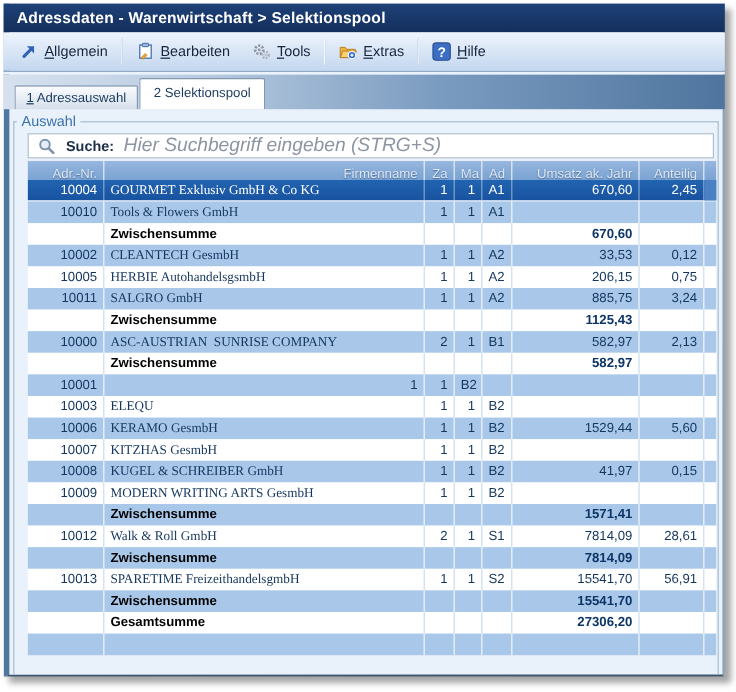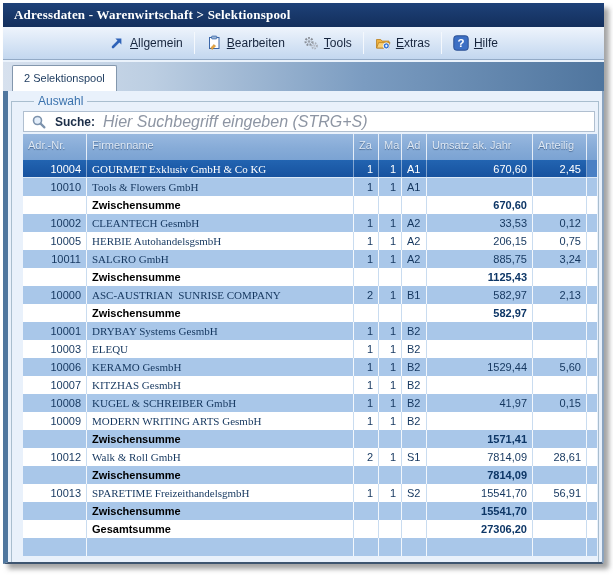--- a/index.html
+++ b/index.html
@@ -10,58 +10,58 @@
     background:#e9f1fb;
     border-left:5px solid #50779f; border-right:2px solid #8aa3bf;
     border-bottom:2px solid #3e5570; border-radius:0 0 3px 0;
     box-shadow:5px 5px 5px rgba(90,90,90,.55);
     display:flex; flex-direction:column;
   }
   
   .titlebar { height:24px; flex:0 0 24px; margin-left:-5px; margin-right:-2px;
     background:linear-gradient(#1e4178,#132f5c);
     color:#fff; font-size:13px; font-weight:bold; line-height:24px; padding-left:11px;
-    letter-spacing:.2px;font-family:Liberation Serif, serif; }
+    letter-spacing:.2px; }
   
   .toolbar { height:33px; flex:0 0 33px; margin-left:-5px; margin-right:-2px;
     background:linear-gradient(#eef4fc,#c3d7ef);
-    border-bottom:1px solid #93aac6; display:flex; align-items:center; padding:0 4px;justify-content:center; }
+    border-bottom:1px solid #93aac6; display:flex; align-items:center; padding:0 4px; }
   .tb-item { display:flex; align-items:center; gap:5px; padding:3px 9px; font-size:12px;
     color:#16243c; cursor:default; border-radius:2px; }
   .tb-sep { width:1px; height:22px; background:#90a7c3; border-right:1px solid #f4f8fd; margin:0 2px; }
   .icon16 { width:16px; height:16px; display:inline-block; }
   
   .tabband { height:31px; flex:0 0 31px; margin-left:-5px; margin-right:-2px;
     background:linear-gradient(90deg,#d7e1ee 0%,#bccee2 25%,#7b9cc1 60%,#4f759e 100%);
     border-top:2px solid #eaf2fb; display:flex; align-items:flex-end; padding-left:9px; }
   .tab { font-size:11px; color:#1c3a5e; padding:0 9px; line-height:20px; height:20px;
     background:linear-gradient(#fbfcfe,#d5dfeb); border:1px solid #8397ad; border-bottom:none;
     border-radius:2px 2px 0 0; margin-right:1px; cursor:default; }
   .tab.active { background:#ffffff; height:26px; line-height:25px; padding:0 11px;
     position:relative; z-index:2; }
   
   .content { flex:1; position:relative; padding:10px 3px 0 3px; }
   .groupbox { position:relative; height:100%; border:1px solid #a9becf; border-bottom:none; }
-  .groupbox-label { position:absolute; top:-8px; left:22px; background:#e9f1fb;
+  .groupbox-label { position:absolute; top:-8px; left:2px; background:#e9f1fb;
     padding:0 4px; font-size:12px; color:#3a72ad; }
   .groupbox-inner { padding:9px 1px 0 11px; height:100%; display:flex; flex-direction:column; }
   
   .searchbar { height:21px; flex:0 0 21px; background:#fff; border:1px solid #b0bfd0;
     display:flex; align-items:center; padding-left:7px; gap:8px; margin-right:2px; }
   .search-label { font-size:12px; font-weight:bold; color:#1c2e48; }
   .search-input { flex:1; border:none; outline:none; background:transparent;
     font-size:16px; font-family:"Liberation Sans",sans-serif; color:#333; height:18px; }
   .search-input::placeholder { font-style:italic; color:#8d95a3; }
   
   .grid { margin-top:2px; flex:1; font-size:11px; color:#14365e; overflow:hidden; }
   .grow { display:grid; grid-template-columns:64px 267px 25px 23px 25px 106px 54px 1fr;
     height:18px; line-height:18px; }
-  .grid-header { height:26px; line-height:22px;
+  .grid-header { height:16px; line-height:22px;
     background:linear-gradient(#98b8df 0%,#86abd7 55%,#7ba3d3 100%);
-    color:#dde7f3; text-shadow:0 1px 1px rgba(40,70,110,.65); }
+    color:#dde7f3; text-shadow:0 1px 1px rgba(40,70,110,.65);text-align:right; }
   .grid-header .cell { border-right:1px solid #e6eef8; }
   .cell { padding:0 5px; overflow:hidden; white-space:nowrap; }
   .cell-name { white-space:pre;font-family:Liberation Serif, serif; }
   .al-r { text-align:right; }
   .row-white { background:#ffffff; }
   .row-white .cell { border-right:1px solid #c9dcf0; }
   .row-blue { background:#a9c7e9; }
   .row-blue .cell { border-right:1px solid #f2f7fc; }
   .row-selected { background:linear-gradient(#2264b1,#17529f); color:#ffffff;
     border-bottom:1px solid #dce9f7; }
@@ -116,20 +116,21 @@
       <div class="tb-item">
         <span class="icon16"><svg viewBox="0 0 16 16" width="16" height="16">
             <rect x="0.8" y="0.8" width="14.4" height="14.4" rx="2.6" fill="#3c6fc4" stroke="#2a4f92"></rect>
             <text x="8" y="12.2" font-size="11.5" font-weight="bold" fill="#fff" text-anchor="middle" font-family="Liberation Sans, sans-serif">?</text>
           </svg></span>
         <span><u>H</u>ilfe</span>
       </div>
     </div>
 
   <div class="tabband">
+      <div class="tab"><span><u>1</u> Adressauswahl</span></div>
       <div class="tab active"><span>2 Selektionspool</span></div>
     </div>
 
   <div class="content">
     <div class="groupbox">
       <span class="groupbox-label">Auswahl</span>
       <div class="groupbox-inner">
         <div class="searchbar">
           <span class="icon16">
             <svg viewBox="0 0 16 16" width="16" height="16">
@@ -236,21 +237,20 @@
               <div class="cell sum-label">Zwischensumme</div>
               <div class="cell "></div>
               <div class="cell "></div>
               <div class="cell "></div>
               <div class="cell al-r sum-value">582,97</div>
               <div class="cell "></div>
               <div class="cell cell-filler"></div>
             </div>
             <div class="grow row-blue">
               <div class="cell al-r">10001</div>
-              <div class="cell cell-name">DRYBAY Systems GesmbH</div>
               <div class="cell al-r">1</div>
               <div class="cell al-r">1</div>
               <div class="cell ">B2</div>
               <div class="cell al-r"></div>
               <div class="cell al-r"></div>
               <div class="cell cell-filler"></div>
             </div>
             <div class="grow row-white">
               <div class="cell al-r">10003</div>
               <div class="cell cell-name">ELEQU</div>

